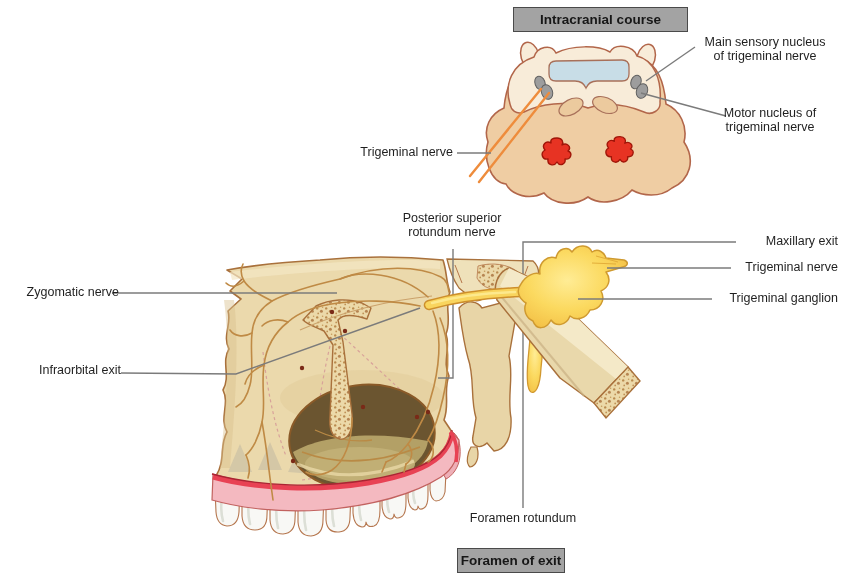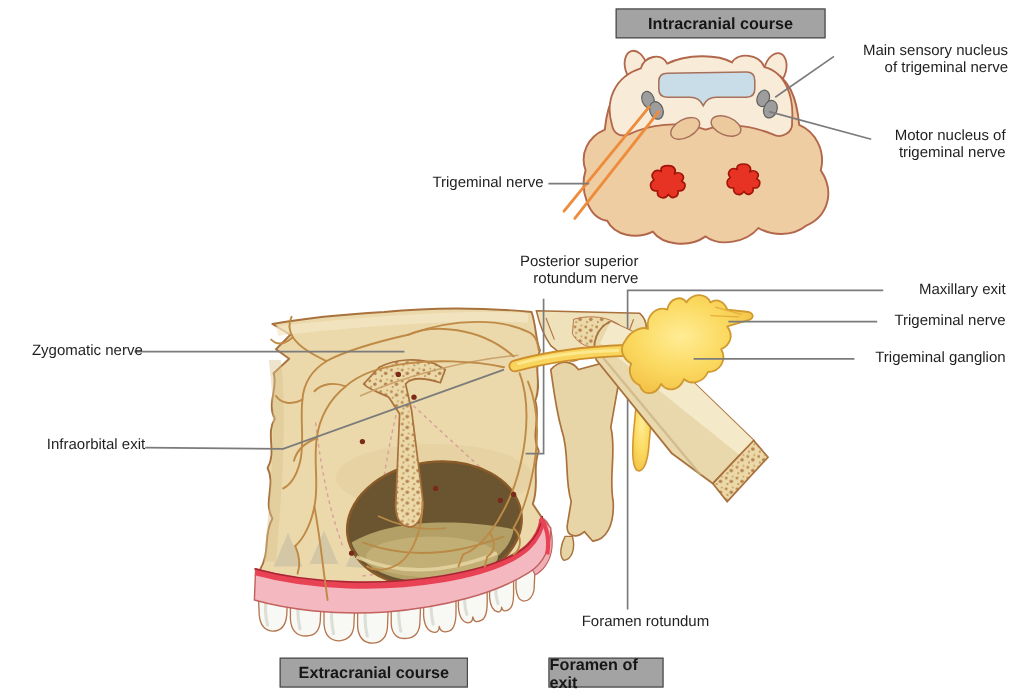--- a/index.html
+++ b/index.html
@@ -1,21 +1,21 @@
 <!DOCTYPE html>
 <html><head>
 <meta charset="utf-8">
 <style>
   html,body{margin:0;padding:0;background:#ffffff;}
   #figure{position:relative;width:841px;height:576px;background:#ffffff;overflow:hidden;
           font-family:"Liberation Sans", sans-serif;color:#1f1f1f;}
   #art{position:absolute;left:0;top:0;}
   .lbl{position:absolute;font-size:12.5px;line-height:13.5px;color:#1f1f1f;white-space:nowrap;}
   .lbl span{display:block;}
-  .c{text-align:right;} .r{text-align:right;} .l{text-align:right;}
+  .c{text-align:center;} .r{text-align:right;} .l{text-align:right;}
   .hbox{position:absolute;background:#a3a3a3;border:1.6px solid #4a4a4a;
         display:flex;align-items:center;justify-content:center;
         font-weight:bold;font-size:13.5px;color:#171717;box-sizing:border-box;}
 </style>
 </head>
 <body>
 
 <div id="figure">
 
 <svg id="art" width="841" height="576" viewBox="0 0 841 576">
@@ -241,17 +241,16 @@
 <div class="lbl r" style="left:696px;top:261px;width:142px;">Trigeminal nerve</div>
 
 <div class="lbl r" style="left:696px;top:292px;width:142px;">Trigeminal ganglion</div>
 
 <div class="lbl l" style="left:9px;top:286px;width:110px;">Zygomatic nerve</div>
 
 <div class="lbl l" style="left:9px;top:364px;width:112px;">Infraorbital exit</div>
 
 <div class="lbl c" style="left:455px;top:512px;width:136px;">Foramen rotundum</div>
 
-<div class="hbox" style="left:233px;top:548px;width:157px;height:25px;">Extracranial course</div>
-
-<div class="hbox" style="left:457px;top:548px;width:96px;height:25px;">Foramen of exit</div>
+
+<div class="hbox" style="left:457px;top:548px;width:108px;height:25px;">Foramen of exit</div>
 
 </div>
 
 </body></html>

